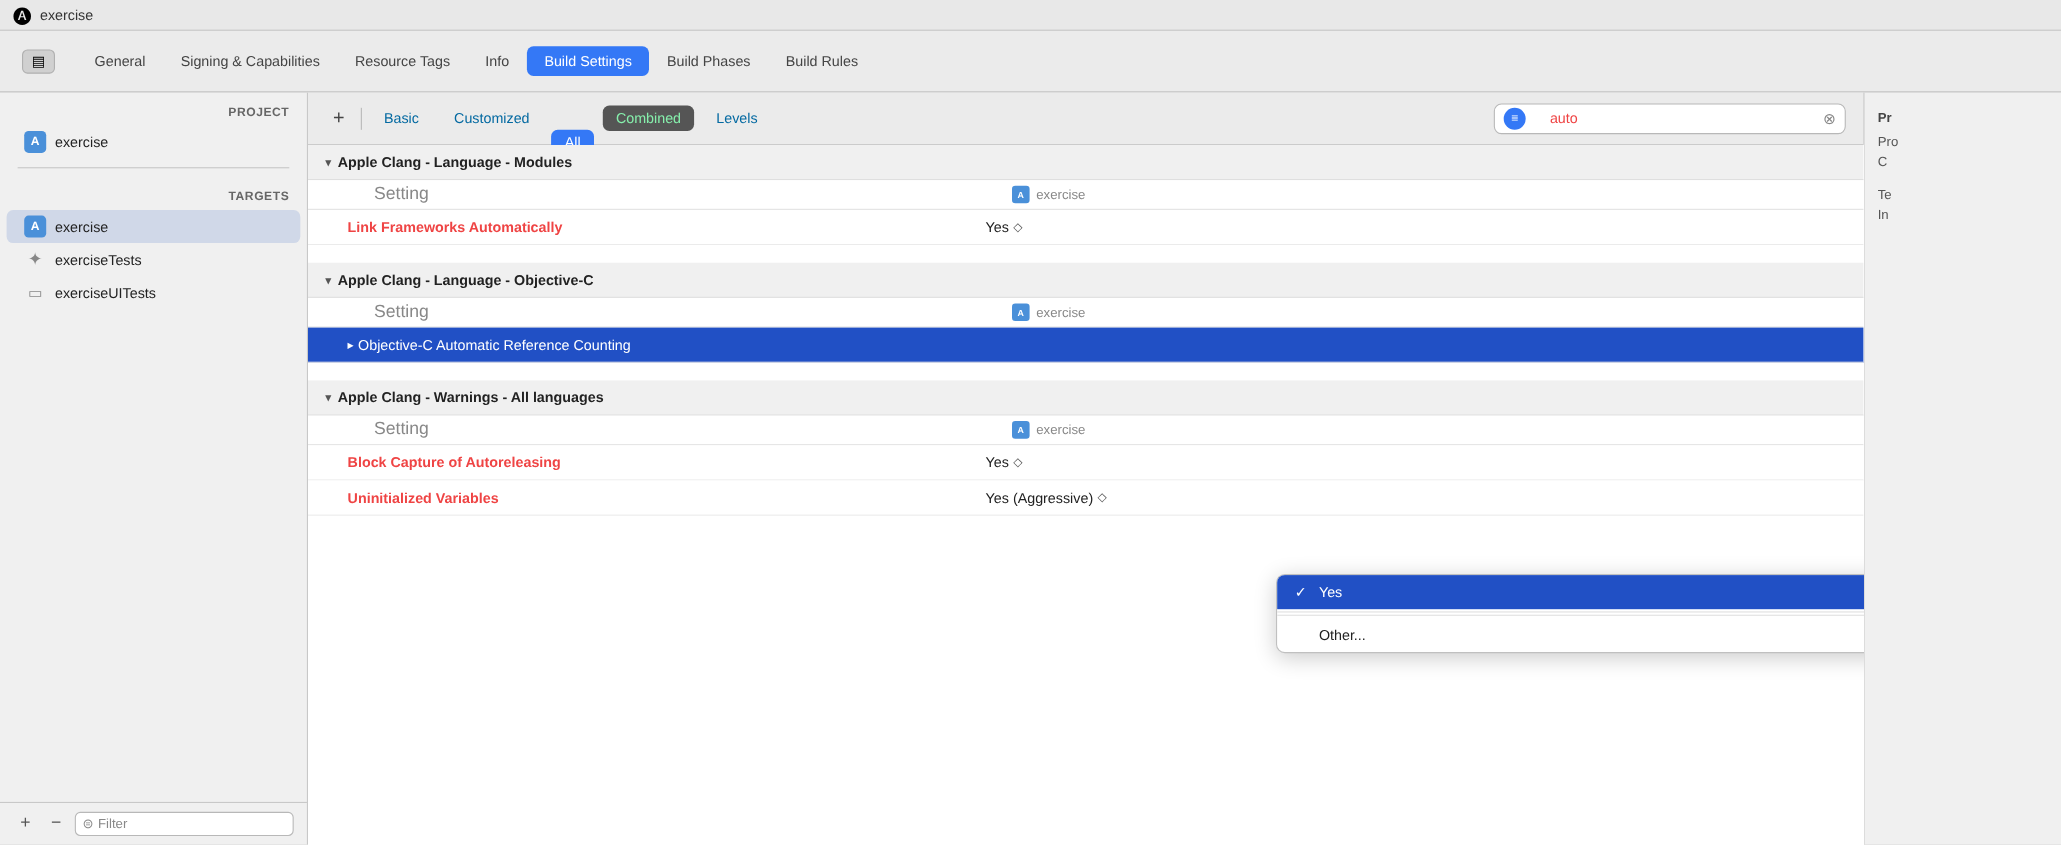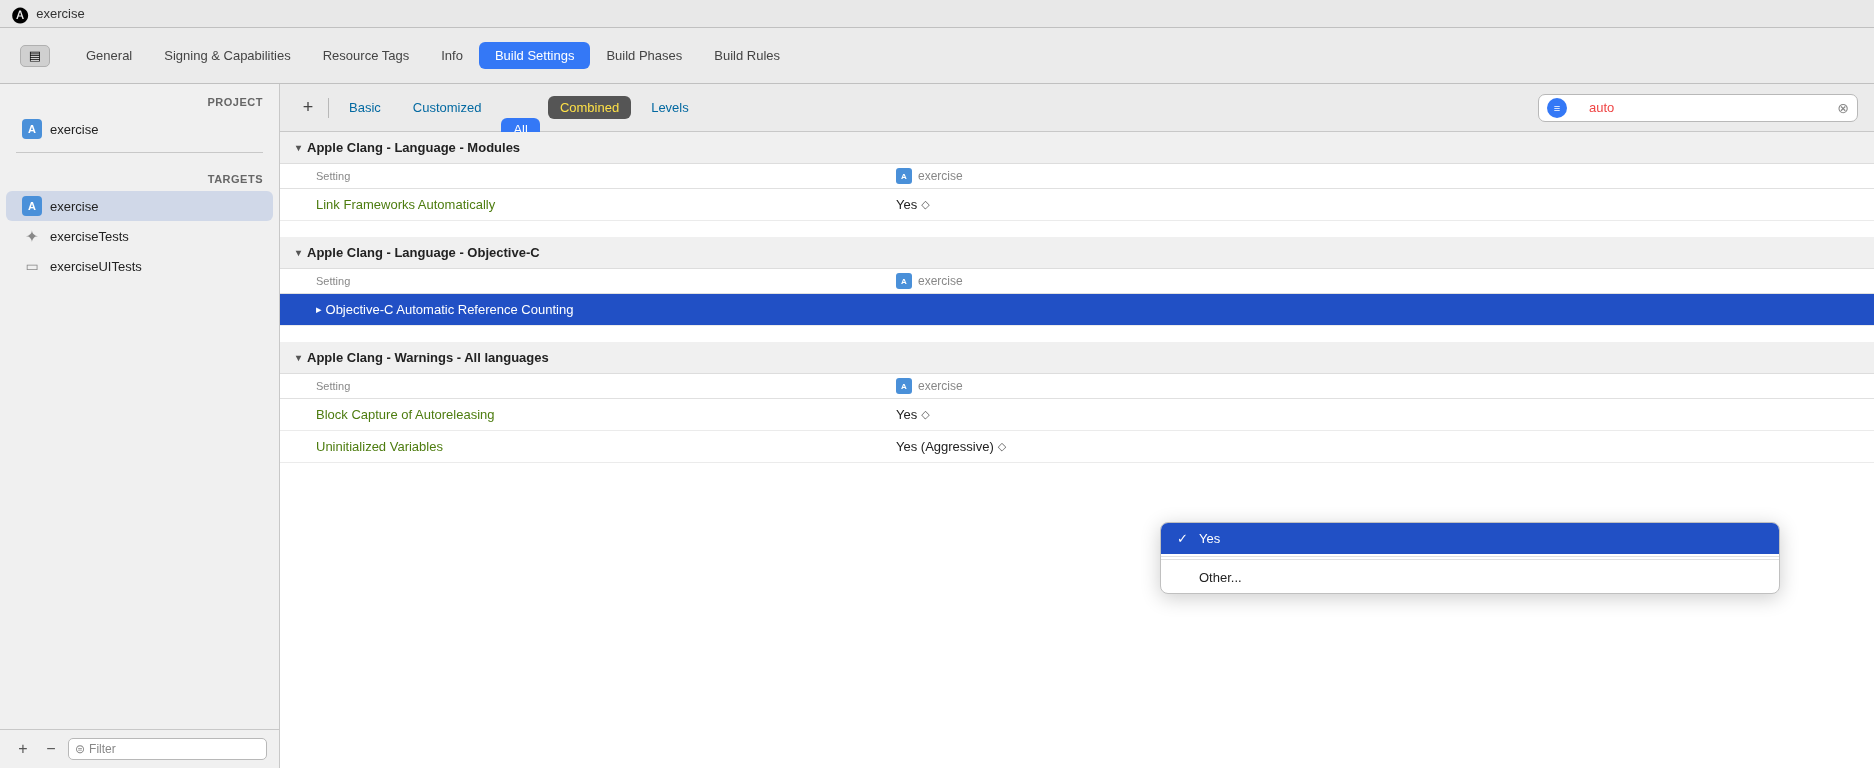--- a/index.html
+++ b/index.html
@@ -212,21 +212,21 @@
       cursor: pointer;
       white-space: nowrap;
     }
     .filter-btn.active {
       background: #3478f6;
       color: white;
       margin-top: 44px;
     }
     .filter-btn.dark {
       background: #555;
-      color: #fde047;
+      color: #86efac;
       border-radius: 6px;
     }
     .filter-spacer { flex: 1; }
     .search-box {
       display: flex;
       align-items: center;
       background: white;
       border: 1px solid #b8b8b8;
       border-radius: 7px;
       padding: 3px 8px;
@@ -284,22 +284,23 @@
     }
     .col-header-row {
       display: flex;
       align-items: center;
       padding: 4px 16px 4px 36px;
       border-bottom: 1px solid #e0e0e0;
       background: white;
     }
     .col-setting {
       width: 580px;
-      font-size: 11px;
+      font-size: 16px;
       color: #888;
+      margin-left: 24px;
     }
     .col-value-header {
       display: flex;
       align-items: center;
       gap: 6px;
       font-size: 12px;
       color: #888;
     }
     .app-icon-small {
       width: 16px;
@@ -320,21 +321,22 @@
       border-bottom: 1px solid #ebebeb;
       background: white;
       min-height: 32px;
     }
     .setting-row.selected-row {
       background: #2150c5;
     }
     .setting-name {
       width: 580px;
       font-size: 13px;
-      color: #4d7c0f;
+      color: #ef4444;
+      font-weight: bold;
     }
     .setting-row.selected-row .setting-name {
       color: white;
     }
     .setting-name.link-style {
       color: #2150c5;
       font-weight: 500;
     }
     .setting-row.selected-row .setting-name.link-style {
       color: white;
@@ -564,14 +566,21 @@
         <div class="setting-name">Uninitialized Variables</div>
         <div class="setting-value">
           <span>Yes (Aggressive)</span>
           <span class="stepper">◇</span>
         </div>
       </div>
 
     </div>
   </div>
 
+  <div class="right-panel">
+    <div class="right-panel-header">Pr</div>
+    <div style="font-size:12px; color:#555; margin-bottom:4px;">Pro</div>
+    <div style="font-size:12px; color:#555; margin-bottom:16px;">C</div>
+    <div style="font-size:12px; color:#555; margin-bottom:4px;">Te</div>
+    <div style="font-size:12px; color:#555;">In</div>
+  </div>
 
 </div>
 
 </body></html>

